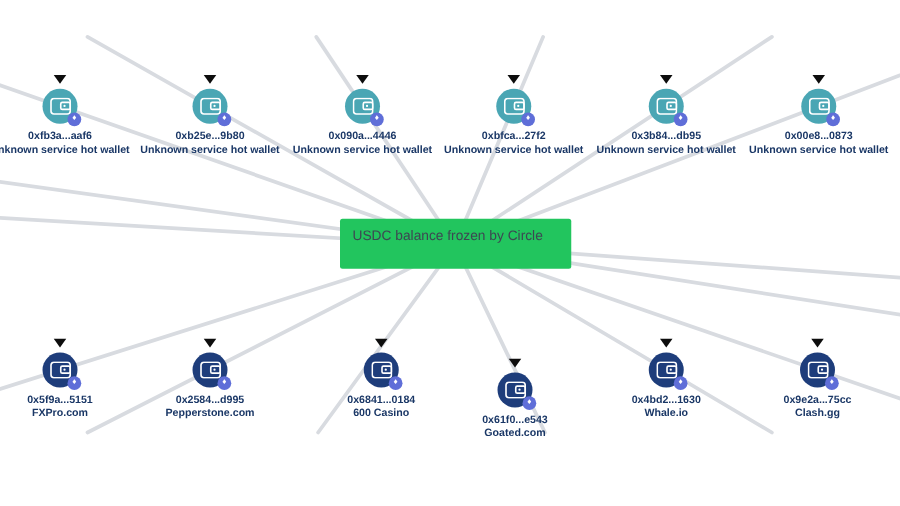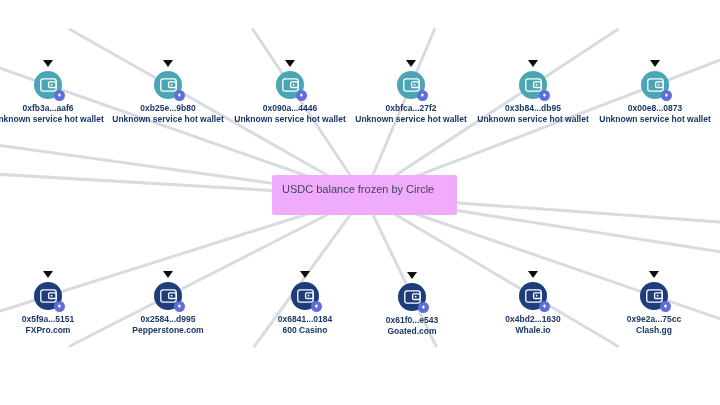--- a/index.html
+++ b/index.html
@@ -60,21 +60,21 @@
     <line x1="364" y1="196" x2="254.5" y2="346" stroke="#d8dbe0" stroke-width="3" stroke-linecap="round"></line>
     <line x1="364" y1="196" x2="436" y2="346" stroke="#d8dbe0" stroke-width="3" stroke-linecap="round"></line>
     <line x1="364" y1="196" x2="617.5" y2="346" stroke="#d8dbe0" stroke-width="3" stroke-linecap="round"></line>
     <line x1="364" y1="196" x2="799" y2="346" stroke="#d8dbe0" stroke-width="3" stroke-linecap="round"></line>
     <line x1="364" y1="196" x2="-40" y2="140" stroke="#d8dbe0" stroke-width="3" stroke-linecap="round"></line>
     <line x1="364" y1="196" x2="-40" y2="172" stroke="#d8dbe0" stroke-width="3" stroke-linecap="round"></line>
     <line x1="364" y1="196" x2="760" y2="225" stroke="#d8dbe0" stroke-width="3" stroke-linecap="round"></line>
     <line x1="364" y1="196" x2="760" y2="258" stroke="#d8dbe0" stroke-width="3" stroke-linecap="round"></line>
   </svg>
 
-<div id="center-box" style="left: 272px; top: 175px; width: 185px; min-height: 40px; background: #f0abfc; color: rgb(61, 71, 82);">
+<div id="center-box" style="left: 272px; top: 175px; width: 185px; min-height: 40px; background: #22c55e; color: rgb(61, 71, 82);">
   <div>USDC balance frozen by Circle</div>
 </div>
 
 <div id="nodes-layer">
     <div class="node" style="left: 48px; top: 60px; color: rgb(26, 55, 102);">
     <div class="marker"></div>
     <div class="circle" style="background: rgb(74, 166, 180);">
       <svg width="17" height="14" viewBox="0 0 17 14" fill="none" stroke="#ffffff" stroke-width="1.3">
         <rect x="0.8" y="0.8" width="15.4" height="12.4" rx="2.4"></rect>
         <rect x="8.6" y="3.9" width="7.6" height="5.6" rx="1.2"></rect>
@@ -182,21 +182,21 @@
       <svg width="17" height="14" viewBox="0 0 17 14" fill="none" stroke="#ffffff" stroke-width="1.3">
         <rect x="0.8" y="0.8" width="15.4" height="12.4" rx="2.4"></rect>
         <rect x="8.6" y="3.9" width="7.6" height="5.6" rx="1.2"></rect>
         <circle cx="11.6" cy="6.7" r="0.9" fill="#ffffff" stroke="none"></circle>
       </svg>
       <span class="badge" style="background: rgb(95, 110, 216);">♦</span>
     </div>
     <div class="addr">0x6841...0184</div>
     <div class="svc">600 Casino</div>
   </div>
-    <div class="node" style="left: 412px; top: 272px; color: rgb(26, 55, 102);">
+    <div class="node" style="left: 412px; top: 287px; color: rgb(26, 55, 102);">
     <div class="marker"></div>
     <div class="circle" style="background: rgb(30, 61, 123);">
       <svg width="17" height="14" viewBox="0 0 17 14" fill="none" stroke="#ffffff" stroke-width="1.3">
         <rect x="0.8" y="0.8" width="15.4" height="12.4" rx="2.4"></rect>
         <rect x="8.6" y="3.9" width="7.6" height="5.6" rx="1.2"></rect>
         <circle cx="11.6" cy="6.7" r="0.9" fill="#ffffff" stroke="none"></circle>
       </svg>
       <span class="badge" style="background: rgb(95, 110, 216);">♦</span>
     </div>
     <div class="addr">0x61f0...e543</div>

